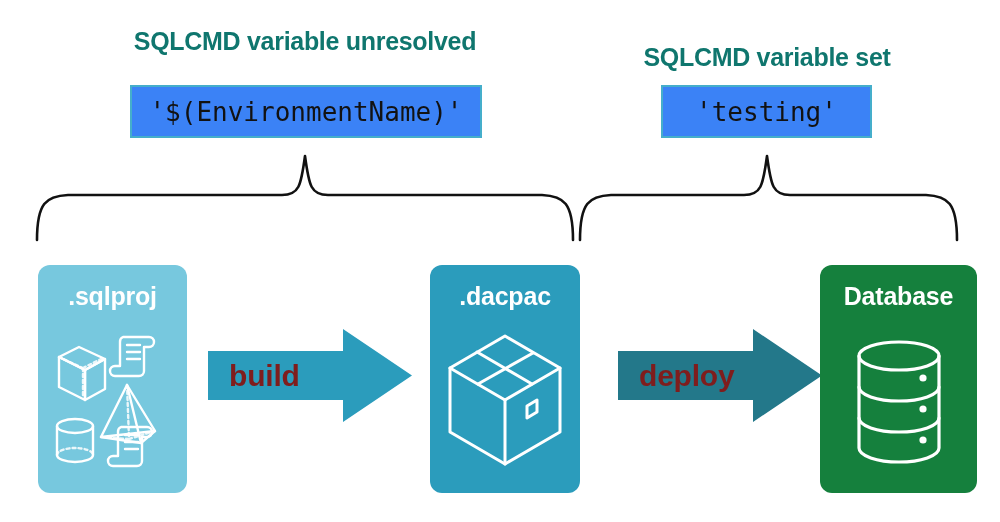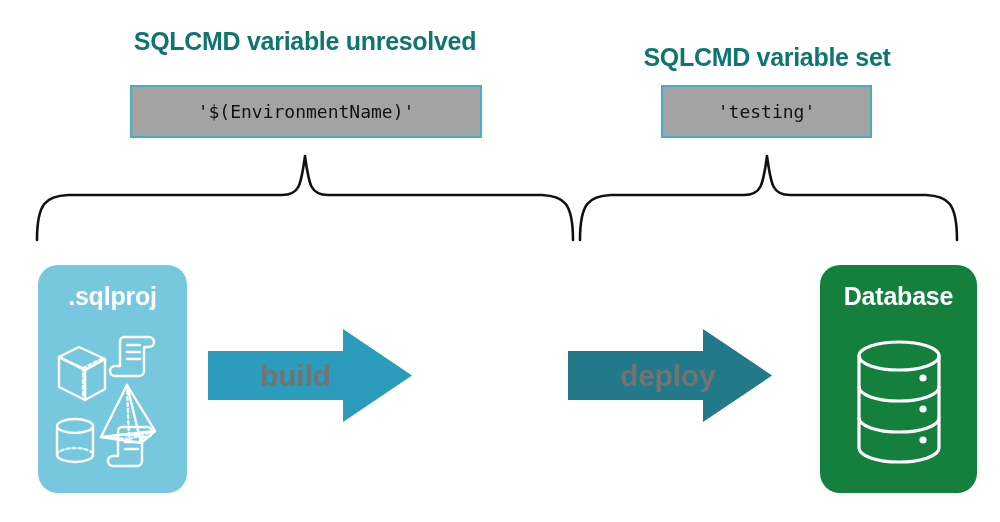--- a/index.html
+++ b/index.html
@@ -31,47 +31,47 @@
     line-height: 1;
   }
   #title-left  { left: 55px;  top: 29px; width: 500px; }
   #title-right { left: 567px; top: 29px; width: 400px; margin-top: 16px; }
 
   
   .code-box {
     position: absolute;
     box-sizing: border-box;
     border: 2px solid #45AECB;
-    background: #a3a3a3;
+    background: #3b82f6;
     display: flex;
     align-items: center;
     justify-content: center;
     font-family: "DejaVu Sans Mono", "Liberation Mono", monospace;
-    font-size: 18px;
+    font-size: 26px;
     color: #121212;
     letter-spacing: 0px;
   }
   #code-left  { left: 130px; top: 85px; width: 352px; height: 53px; }
   #code-right { left: 661px; top: 85px; width: 211px; height: 53px; }
 
   
   #brace-layer {
     position: absolute;
     left: 0;
     top: 0;
     width: 1000px;
     height: 522px;
     pointer-events: none;
   }
 
   
   .stage-box {
     position: absolute;
     box-sizing: border-box;
-    border-radius: 20px;
+    border-radius: 12px;
     top: 265px;
     height: 228px;
   }
   .stage-box .box-label {
     position: absolute;
     left: 0;
     right: 0;
     top: 19px;
     text-align: center;
     color: #ffffff;
@@ -104,32 +104,31 @@
   }
   .arrow .arrow-text {
     position: absolute;
     left: 0;
     top: 0;
     width: 100%;
     height: 100%;
     display: flex;
     align-items: center;
     justify-content: flex-start;
-    padding-left: 30px;
+    padding-left: 21px;
     box-sizing: border-box;
-    color: #737373;
+    color: #7f1d1d;
     font-family: "Liberation Sans", sans-serif;
     font-weight: bold;
     font-size: 30px;
     letter-spacing: -0.2px;
     pointer-events: none;
-    margin-left: 22px;
   }
   #arrow-build  { left: 208px; width: 204px; }
-  #arrow-deploy { left: 568px; width: 204px; }
+  #arrow-deploy { left: 618px; width: 204px; }
 </style>
 </head>
 <body>
 
 <div id="stage">
 
   <div class="section-title" id="title-left">SQLCMD variable unresolved</div>
 
   <div class="section-title" id="title-right">SQLCMD variable set</div>
 
@@ -198,20 +197,40 @@
     </div>
   </div>
 
   <div class="arrow" id="arrow-build">
     <svg width="204" height="93" viewBox="0 0 204 93">
       <path d="M 0,22 L 135,22 L 135,0 L 204,46.5 L 135,93 L 135,71 L 0,71 Z" fill="#2B9CBC"></path>
     </svg>
     <div class="arrow-text">build</div>
   </div>
 
+  <div class="stage-box" id="box-dacpac">
+    <div class="box-label">.dacpac</div>
+    <div class="box-art">
+      <svg width="122" height="140" viewBox="0 0 122 140">
+        <g fill="none" stroke="#ffffff" stroke-width="3" stroke-linejoin="round" stroke-linecap="round">
+
+          <path d="M 61,4 L 116,36 L 116,100 L 61,132 L 6,100 L 6,36 Z"></path>
+
+          <path d="M 61,68 L 61,132"></path>
+
+          <path d="M 6,36 L 61,68 L 116,36"></path>
+
+          <path d="M 33,20 L 88,52"></path>
+          <path d="M 89,21 L 34,52"></path>
+
+          <path d="M 83,74 L 93,68 L 93,80 L 83,86 Z"></path>
+        </g>
+      </svg>
+    </div>
+  </div>
 
   <div class="arrow" id="arrow-deploy">
     <svg width="204" height="93" viewBox="0 0 204 93">
       <path d="M 0,22 L 135,22 L 135,0 L 204,46.5 L 135,93 L 135,71 L 0,71 Z" fill="#23788A"></path>
     </svg>
     <div class="arrow-text">deploy</div>
   </div>
 
   <div class="stage-box" id="box-database">
     <div class="box-label">Database</div>

